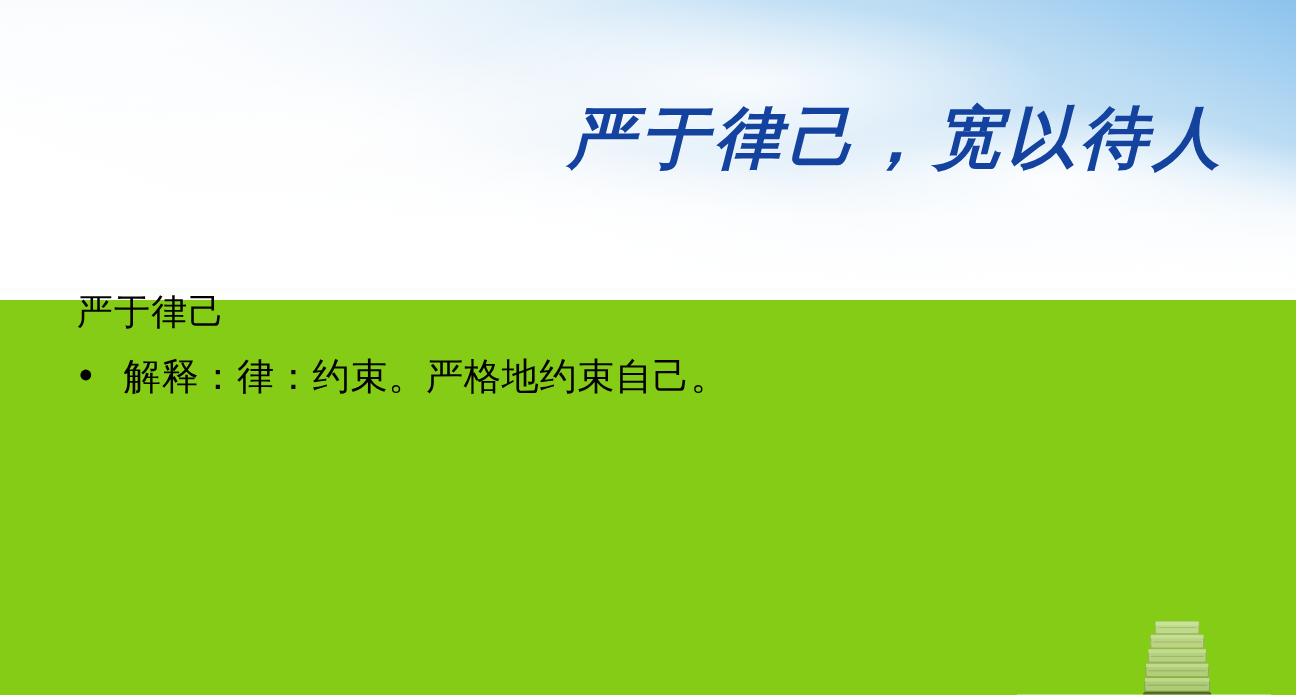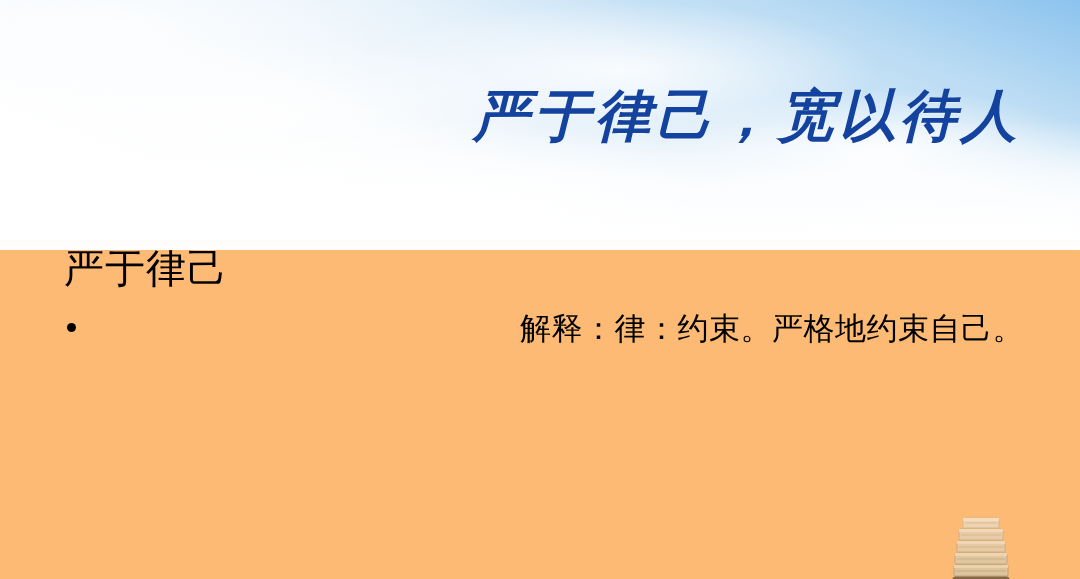--- a/index.html
+++ b/index.html
@@ -10,21 +10,21 @@
   }
   body {
     font-family: "Liberation Sans", "DejaVu Sans", sans-serif;
   }
 
   .slide {
     position: relative;
     width: 1080px;
     height: 579px;
     overflow: hidden;
-    background: #fdba74;
+    background: #84cc16;
   }
 
   
   .sky {
     position: absolute;
     left: 0; top: 0;
     width: 1080px;
     height: 240px;
     background:
       
@@ -69,21 +69,21 @@
 
   
   .body-block {
     position: absolute;
     left: 64px;
     top: 238px;
     width: 960px;
     color: #000000;
   }
   .lead-line {
-    font-size: 40px;
+    font-size: 30px;
     line-height: 1.5;
     color: #000000;
     letter-spacing: 1px;
   }
   ul.bullets {
     list-style: none;
     margin: 6px 0 0 0;
     padding: 0;
   }
   ul.bullets > li {
@@ -96,21 +96,21 @@
   }
   ul.bullets > li .dot {
     position: absolute;
     left: 3px;
     top: 0.60em;
     width: 9px;
     height: 9px;
     border-radius: 50%;
     background: #000000;
   }
-  .bullet-text { display: block; text-align: right; }
+  .bullet-text { display: block; }
 
   
   .books {
     position: absolute;
     left: 949px;
     top: 512px;
     width: 66px;
     height: 80px;
     opacity: 0.72;
   }

